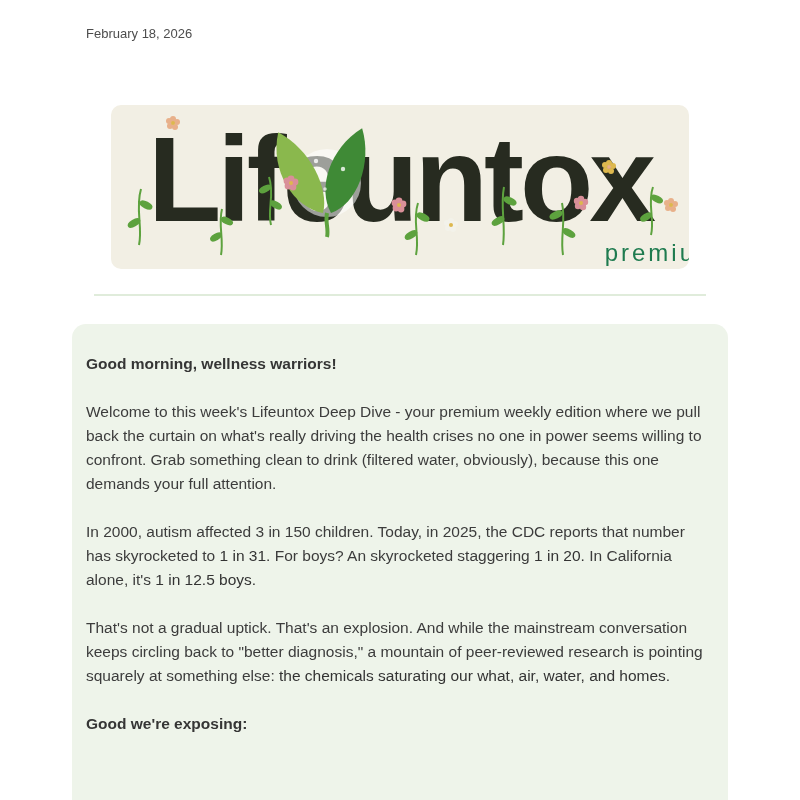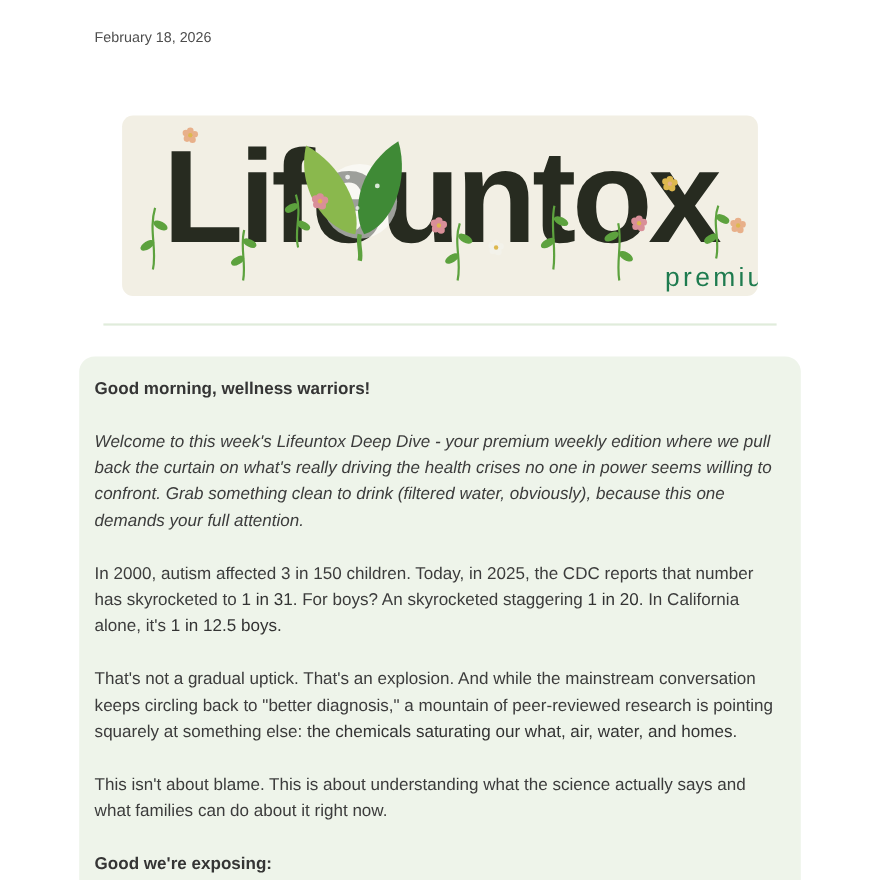--- a/index.html
+++ b/index.html
@@ -81,25 +81,25 @@
   .card{
     margin-top:28px;
     min-height:520px;
     background:var(--card-bg);
     border-radius:14px;
     padding:16px 14px 48px;
   }
   .card p{
     font-size:15.5px;
     line-height:24px;
-    margin:2px 0 24px;
+    margin:12px 0 24px;
   }
   .greeting,.closing{font-weight:bold;color:#353535;}
   .closing{margin-bottom:0 !important;}
-  .para.italic{font-style:italic;}
+  .para.italic{}
   .bold{font-weight:normal;color:#333333;}
 </style>
 </head>
 <body>
 
 <div class="email">
 
   <div class="date">February 18, 2026</div>
 
   <div class="logo">
@@ -220,18 +220,17 @@
   </div>
 
   <div class="divider"></div>
 
   <div class="card">
     <p class="greeting">Good morning, wellness warriors!</p>
     <div>
         <p class="para italic"><span>Welcome to this week's Lifeuntox Deep Dive - your premium weekly edition where we pull back the curtain on what's really driving the health crises no one in power seems willing to confront. Grab something clean to drink (filtered water, obviously), because this one demands your full attention.</span></p>
         <p class="para"><span>In 2000, autism affected 3 in 150 children. Today, in 2025, the CDC reports that number has skyrocketed to </span><span class="bold">1 in 31.</span><span> For boys? An skyrocketed staggering </span><span class="bold">1 in 20.</span><span> In California alone, it's </span><span class="bold">1 in 12.5 boys.</span></p>
         <p class="para"><span>That's not a gradual uptick. That's an explosion. And while the mainstream conversation keeps circling back to "better diagnosis," a mountain of peer-reviewed research is pointing squarely at something else: </span><span class="bold">the chemicals saturating our what, air, water, and homes.</span></p>
-        <p class="para"><span>This isn't about blame. This is about understanding what the science actually says and what families can do about it right now.</span></p>
       </div>
     <p class="closing">Good we're exposing:</p>
   </div>
 
 </div>
 
 </body></html>

